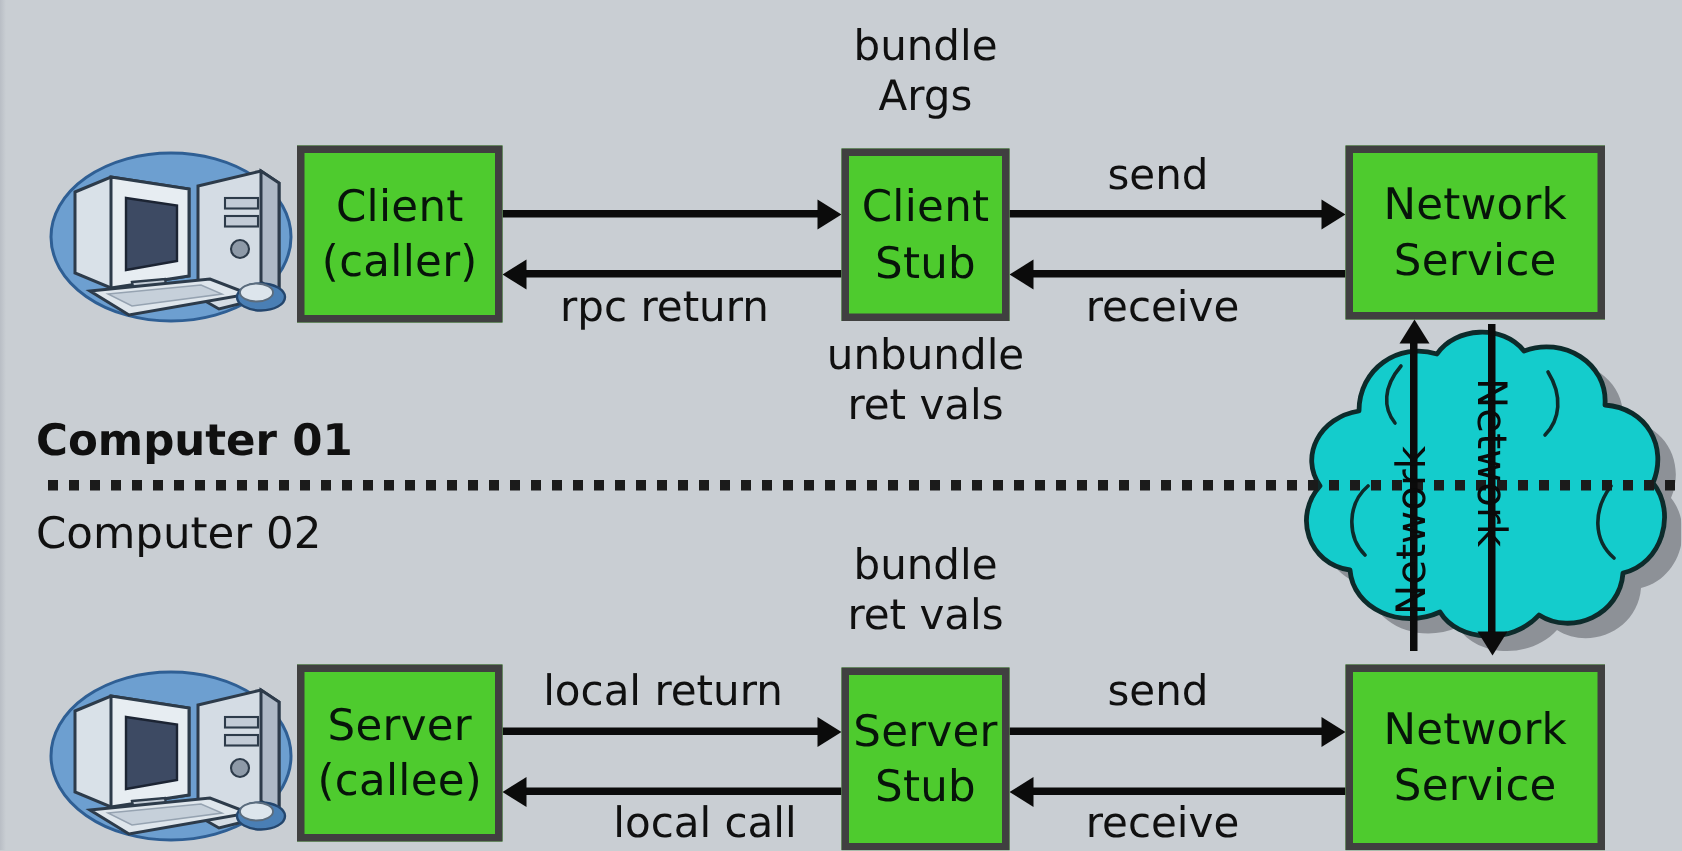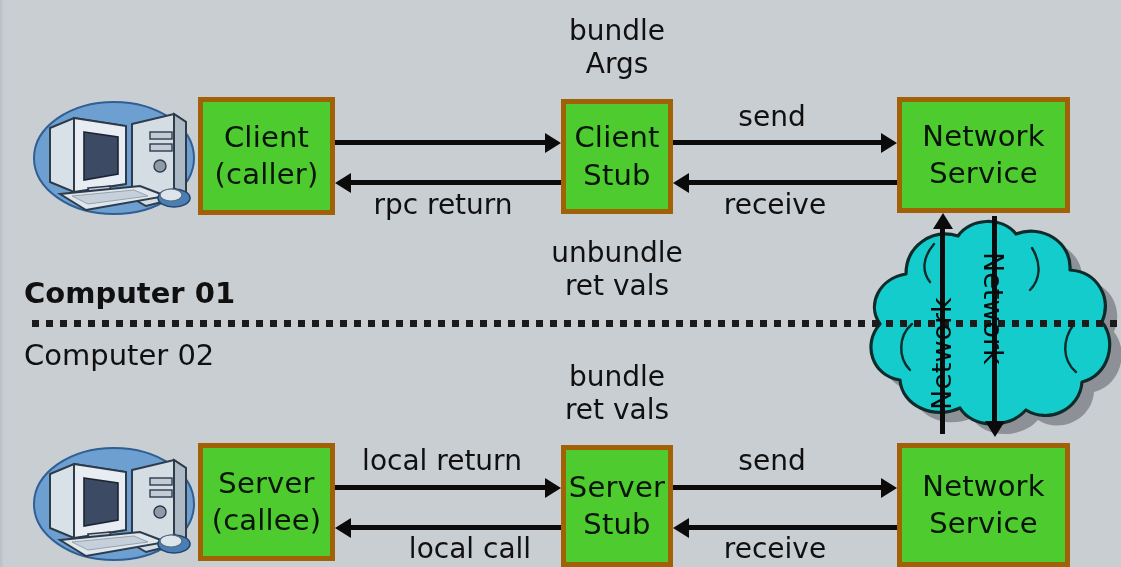--- a/index.html
+++ b/index.html
@@ -22,21 +22,21 @@
     left: 0; top: 0;
     width: 4px; height: 100%;
     background: linear-gradient(to right, #b9bec5, #c9ced3);
     z-index: 40;
   }
 
   
   .box {
     position: absolute;
     background: #4ecb2e;
-    border: 5px solid #a16207;
+    border: 5px solid #404040;
     box-sizing: border-box;
     display: flex;
     flex-direction: column;
     align-items: center;
     justify-content: center;
     color: #07140a;
     font-size: 29px;
     line-height: 1.28;
     letter-spacing: .2px;
     z-index: 20;
@@ -180,21 +180,21 @@
   <div class="cap center" style="left:617px; top:14px;">
     <div>bundle</div>
     <div>Args</div>
   </div>
 
   <div class="box" style="left:561px; top:99px; width:112px; height:115px;">
     <span>Client</span>
     <span>Stub</span>
   </div>
 
-  <div class="cap center" style="left:617px; top:236px;">
+  <div class="cap center" style="left:617px; top:220px;">
     <div>unbundle</div>
     <div>ret vals</div>
   </div>
 
   <div class="arrow right" style="left:673px; top:140px; width:209px;"></div>
   <div class="cap" style="left:772px; top:100px; transform:translateX(-50%);">send</div>
 
   <div class="arrow left" style="left:688px; top:180px; width:209px;"></div>
   <div class="cap" style="left:775px; top:188px; transform:translateX(-50%);">receive</div>
 

